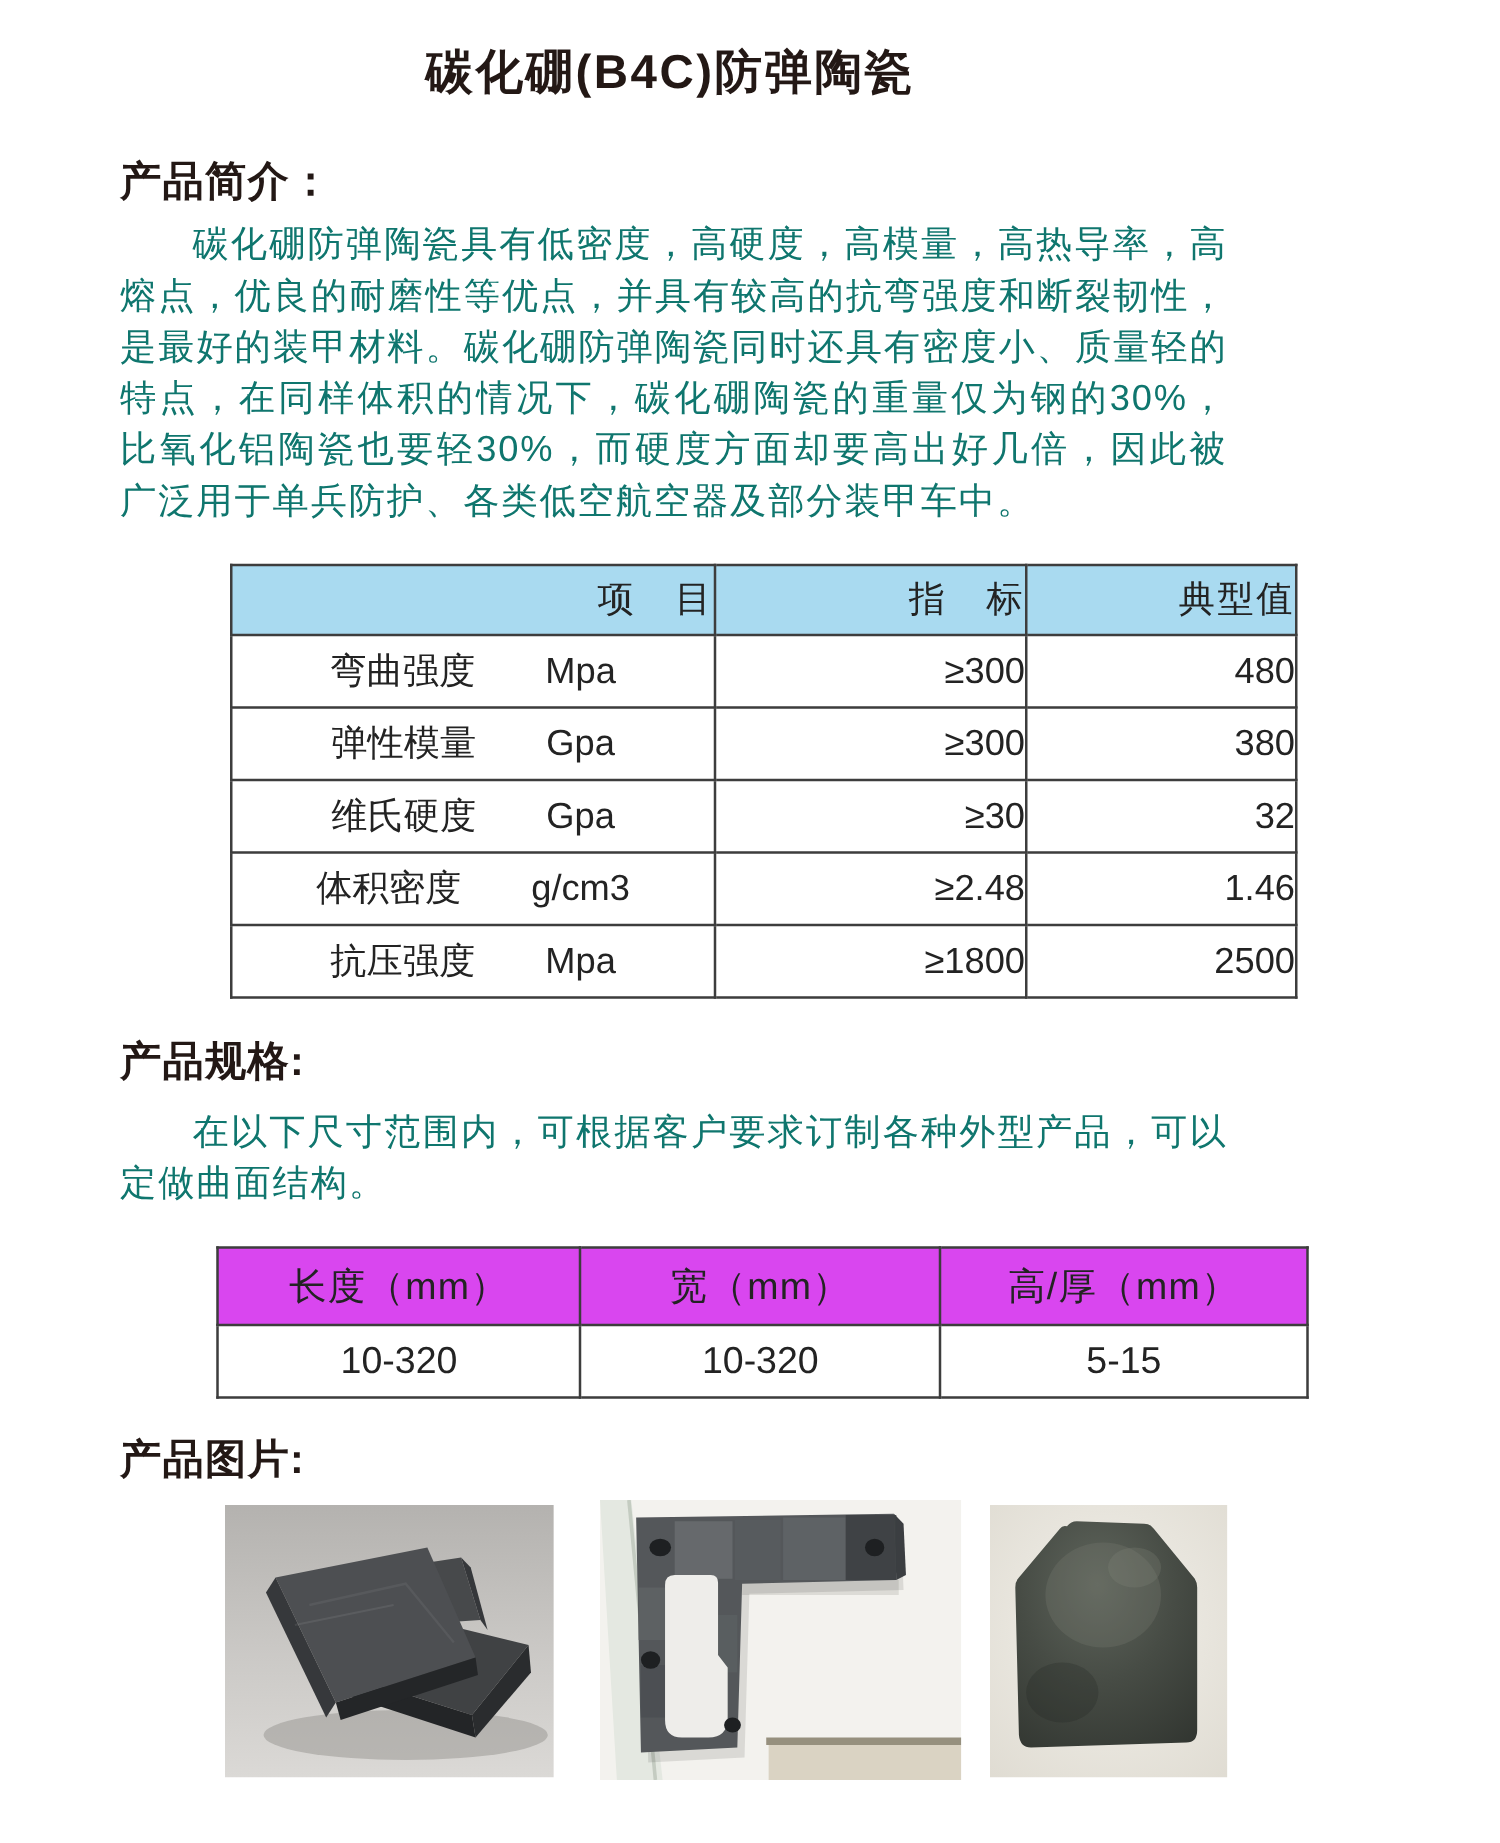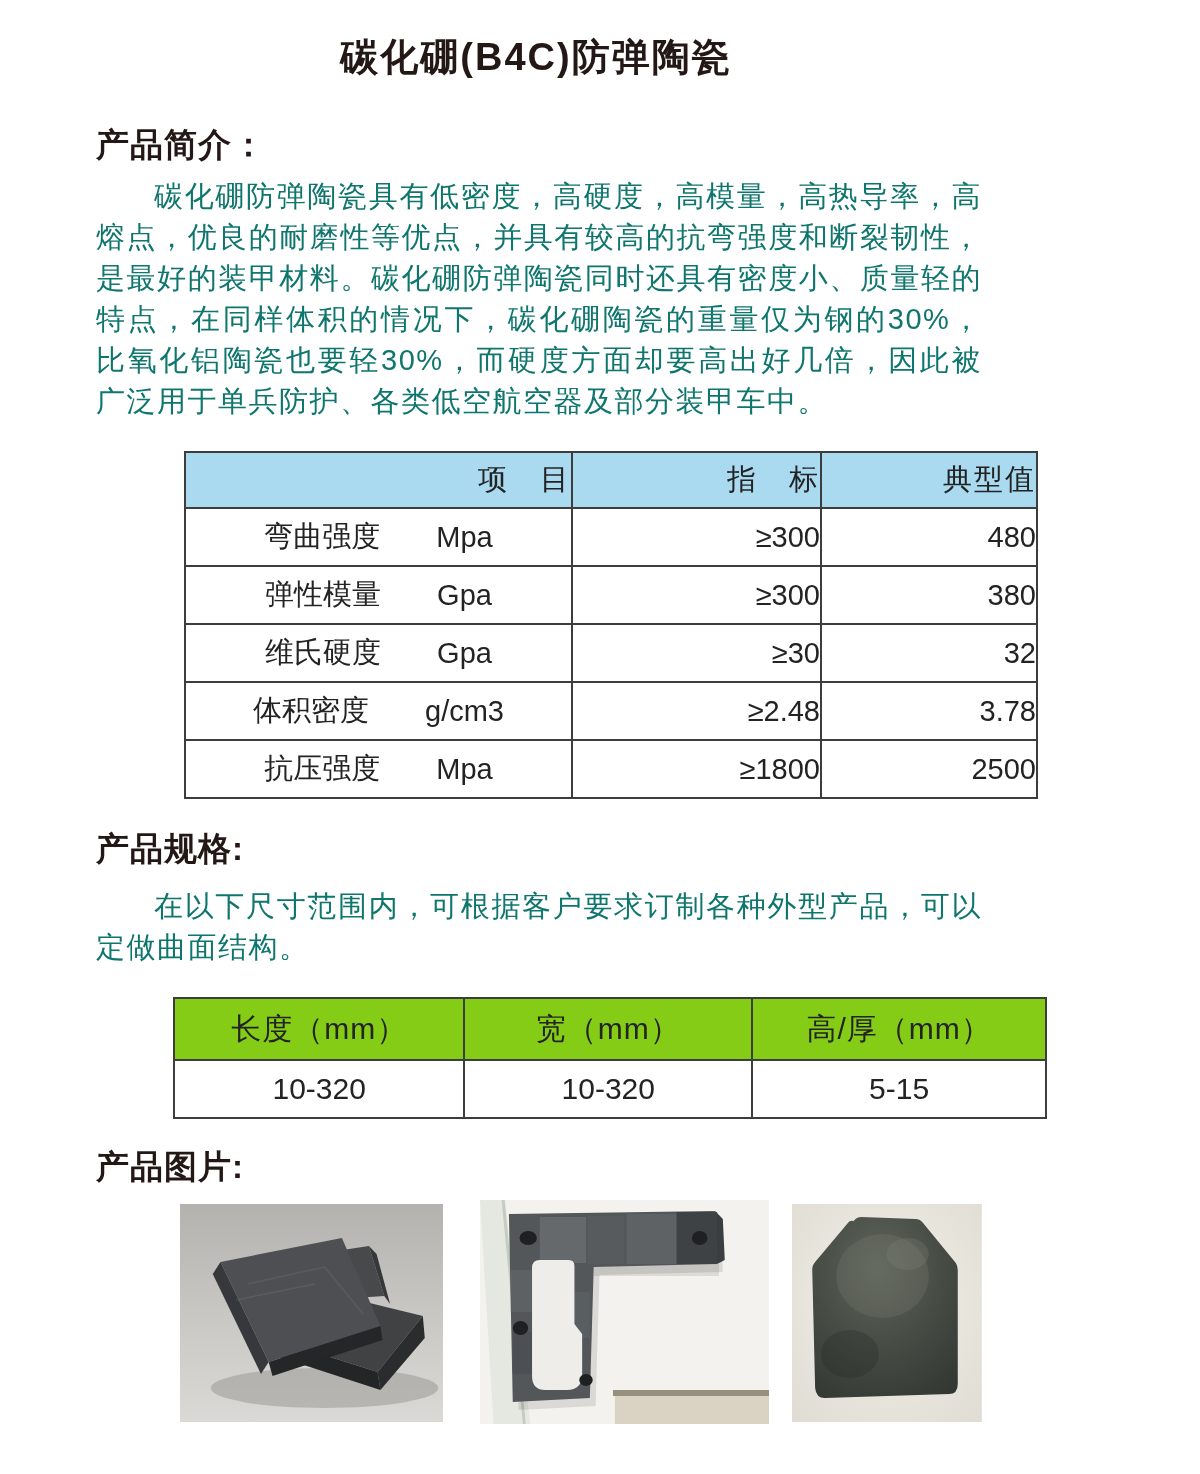--- a/index.html
+++ b/index.html
@@ -74,21 +74,21 @@
   .dims-table th,.dims-table td{
     border:2px solid #3d3d3d;
     font-size:30px;
     font-weight:400;
     text-align:center;
     padding:0;
     color:#232323;
   }
   .dims-table th{
     height:60px;
-    background:#84cc16;
+    background:#d946ef;
     letter-spacing:1px;
   }
   .dims-table td{height:56px;background:#ffffff;}
   
   .photo-row{
     margin:14px 0 0 84px;
     display:flex;
     align-items:flex-start;
   }
   .photo{display:block;font-size:0;line-height:0;}
@@ -155,21 +155,21 @@
           <td>32</td>
         </tr>
         <tr>
           <td>
             <div class="item-wrap">
               <span>体积密度</span>
               <span>g/cm3</span>
             </div>
           </td>
           <td>≥2.48</td>
-          <td>3.78</td>
+          <td>1.46</td>
         </tr>
         <tr>
           <td>
             <div class="item-wrap">
               <span>抗压强度</span>
               <span>Mpa</span>
             </div>
           </td>
           <td>≥1800</td>
           <td>2500</td>

